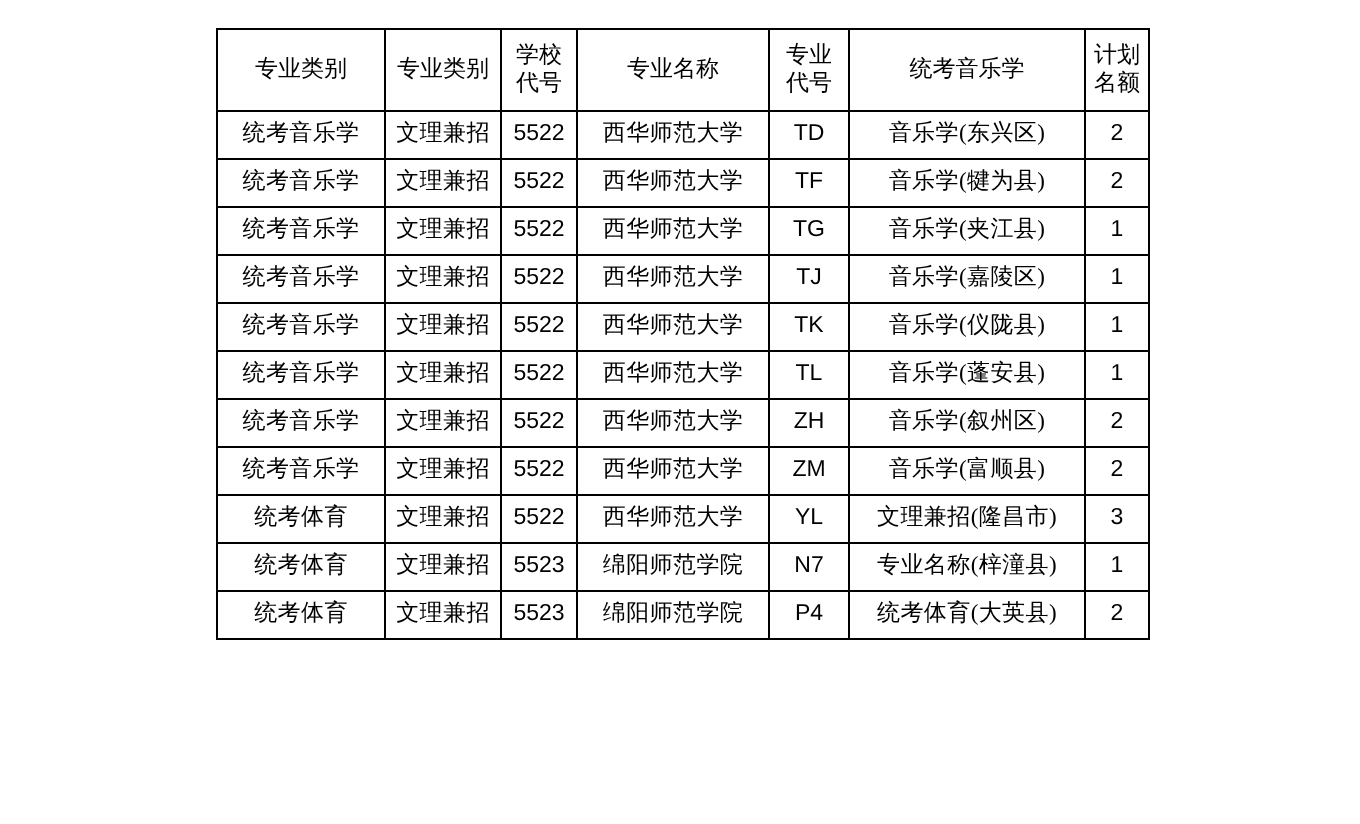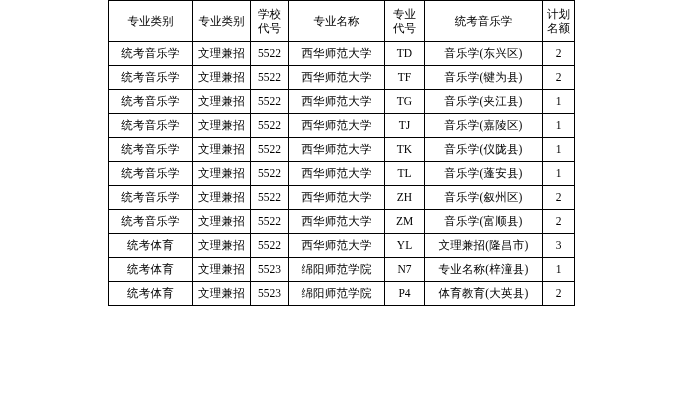--- a/index.html
+++ b/index.html
@@ -16,21 +16,21 @@
   }
   .page {
     position: relative;
     width: 680px;
     height: 412px;
     box-sizing: border-box;
   }
   .table-wrap {
     position: absolute;
     left: 108px;
-    top: 0;
+    top: 14px;
     width: 466px;
   }
   table.admissions {
     border-collapse: collapse;
     width: 466px;
     table-layout: fixed;
     font-size: 11px;
   }
   table.admissions td,
   table.admissions th {
@@ -64,21 +64,21 @@
   col.c-quota    { width: 32px; }
 
   td.col-category,
   td.col-subject,
   td.col-school,
   td.col-majorname { letter-spacing: 0.2px; }
 
   td.col-schoolno,
   td.col-majorno,
   td.col-quota {
-    font-family: Liberation Serif, serif;
+    font-family: Liberation Sans, sans-serif;
   }
 </style>
 </head>
 <body>
 
 <div class="page">
   <div class="table-wrap">
     <table class="admissions">
       <colgroup>
         <col class="c-category">
@@ -207,19 +207,19 @@
           <td class="col-majorno">N7</td>
           <td class="col-majorname">专业名称(梓潼县)</td>
           <td class="col-quota">1</td>
         </tr>
         <tr>
           <td class="col-category">统考体育</td>
           <td class="col-subject">文理兼招</td>
           <td class="col-schoolno">5523</td>
           <td class="col-school">绵阳师范学院</td>
           <td class="col-majorno">P4</td>
-          <td class="col-majorname">体育教育(大英县)</td>
+          <td class="col-majorname">统考体育(大英县)</td>
           <td class="col-quota">2</td>
         </tr>
       </tbody>
     </table>
   </div>
 </div>
 
 </body></html>

